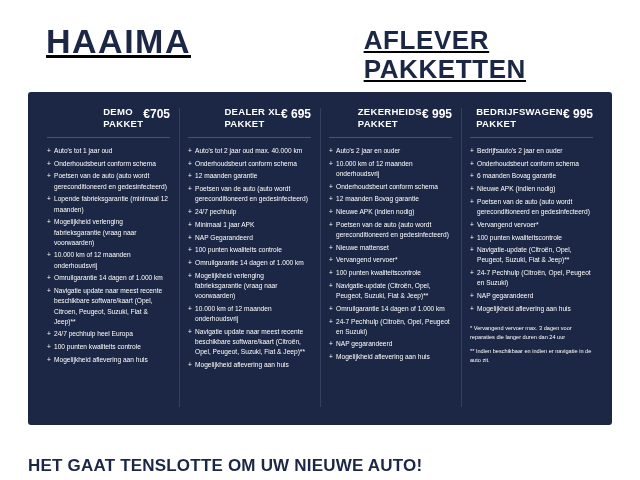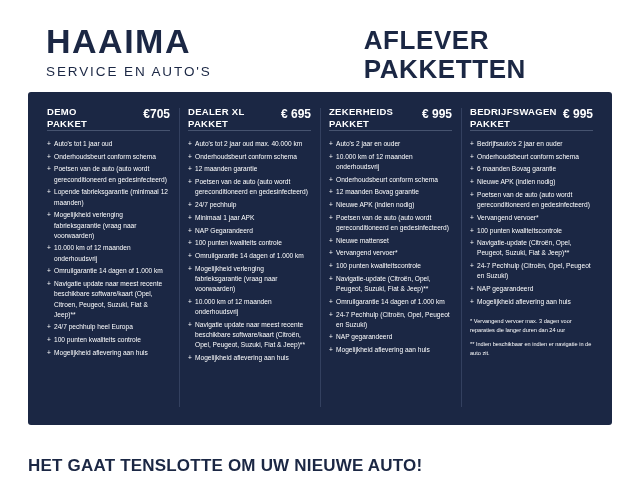--- a/index.html
+++ b/index.html
@@ -16,20 +16,21 @@
     padding: 0 28px;
   }
 
   
   .header {
     display: flex;
     align-items: flex-start;
     justify-content: space-between;
     padding-top: 24px;
     padding-bottom: 8px;
+    text-decoration: underline;
   }
   .brand { padding-left: 18px; }
   .brand-name {
     font-size: 34px;
     font-weight: bold;
     letter-spacing: 1.5px;
     color: #1b2744;
     line-height: 1.0;
     font-family: "Liberation Sans", sans-serif;
   }
@@ -69,22 +70,23 @@
   .col + .col::before {
     content: "";
     position: absolute;
     left: 0; top: 2px; bottom: 2px;
     width: 1px;
     background: #33405f;
   }
   .col-head {
     display: flex;
     align-items: flex-start;
-    justify-content: space-between;
+    justify-content: flex-end;
     border-bottom: 1px solid #46536f;
+    padding-bottom: 7px;
     margin-bottom: 8px;
   }
   .col-title {
     color: #ffffff;
     font-size: 9.5px;
     font-weight: bold;
     line-height: 1.25;
     letter-spacing: 0.3px;
     text-transform: uppercase;
   }
@@ -134,21 +136,20 @@
   }
 </style>
 </head>
 <body>
 
 <div class="page">
 
   <div class="header">
     <div class="brand">
       <div class="brand-name">HAAIMA</div>
-      <div class="brand-sub">SERVICE EN AUTO'S</div>
     </div>
     <div class="title-block">
       <div class="title-line">AFLEVER</div>
       <div class="title-line">PAKKETTEN</div>
     </div>
   </div>
 
   <div class="panel">
 
     <div class="col">

